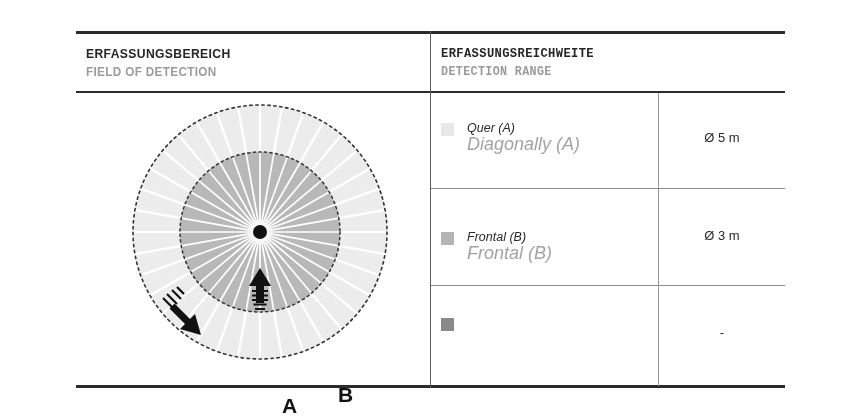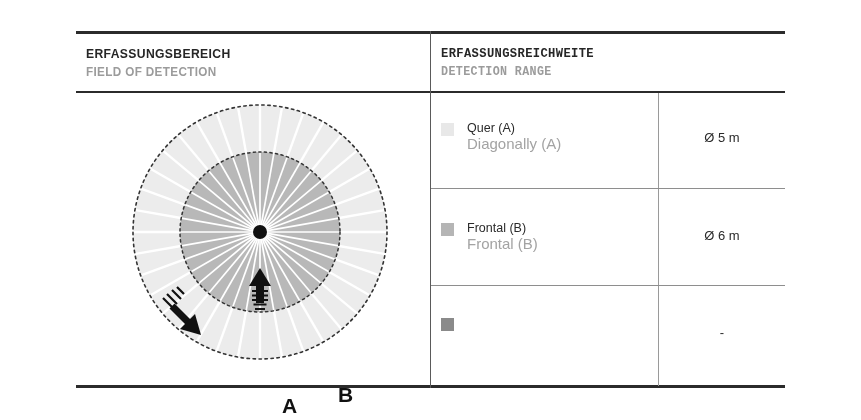--- a/index.html
+++ b/index.html
@@ -89,37 +89,37 @@
   #head-left  { left: 86px; top: 46px; }
   #head-right { left: 441px; top: 46px; font-family: Liberation Mono, monospace; }
 
   
   .legend-row {
     position: absolute;
     left: 441px;
     width: 210px;
   }
   #legend-row-0 { top: 120px; }
-  #legend-row-1 { top: 220px; }
+  #legend-row-1 { top: 229px; }
   #legend-row-2 { top: 315px; }
 
   .swatch {
     position: absolute;
     left: 0; top: 3px;
     width: 13px; height: 13px;
   }
-  .legend-text { margin-left: 26px; }
+  .legend-text { margin-left: 26px; font-style: italic; }
   .legend-de {
     font-size: 12.5px;
     color: #2a2a2a;
     line-height: 16px;
     white-space: nowrap;
   }
   .legend-en {
-    font-size: 15px;
+    font-size: 18px;
     color: #a3a3a3;
     line-height: 16px;
     white-space: nowrap;
   }
 
   .value-cell {
     position: absolute;
     left: 659px;
     width: 126px;
     text-align: center;
@@ -178,21 +178,21 @@
   </div>
   <div class="value-cell" id="value-0">Ø 5 m</div>
 
   <div class="legend-row" id="legend-row-1">
     <span class="swatch" style="background:#b5b5b5"></span>
     <div class="legend-text">
       <div class="legend-de">Frontal (B)</div>
       <div class="legend-en">Frontal (B)</div>
     </div>
   </div>
-  <div class="value-cell" id="value-1">Ø 6 m</div>
+  <div class="value-cell" id="value-1">Ø 3 m</div>
 
   <div class="legend-row" id="legend-row-2">
     <span class="swatch" style="background:#8a8a8a"></span>
     <div class="legend-text">
     </div>
   </div>
   <div class="value-cell" id="value-2">-</div>
 
   <div class="diagram">
     <svg width="300" height="280" viewBox="0 0 300 280">

